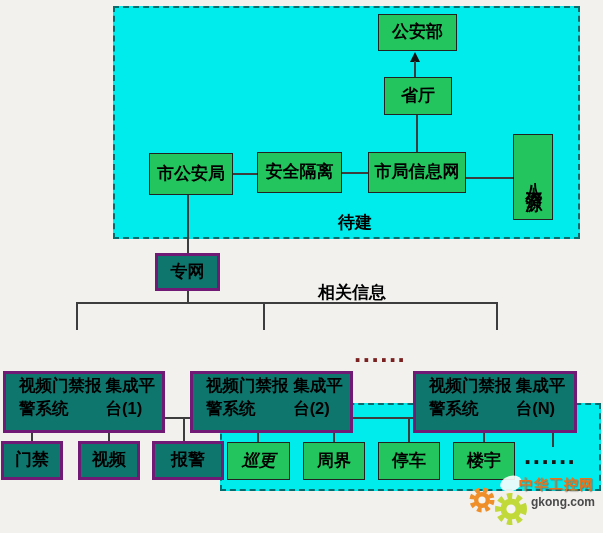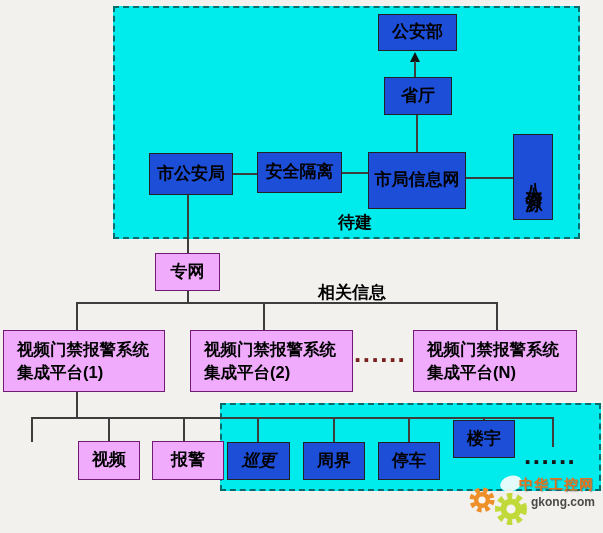--- a/index.html
+++ b/index.html
@@ -7,24 +7,24 @@
     position:relative; width:603px; height:533px; overflow:hidden;
     background:#f2f1ee;
     font-family:"Liberation Sans","DejaVu Sans",sans-serif;
     color:#000;
   }
   .dashzone { position:absolute; box-sizing:border-box; background:#00ecec; border:2px dashed #056d6d; }
   .hline, .vline { position:absolute; background:#3d3d3d; }
   .hline { height:2px; } .vline { width:2px; }
   .box { position:absolute; box-sizing:border-box; display:flex; align-items:center; justify-content:center;
          font-weight:bold; font-size:17px; line-height:1.2; text-align:center; }
-  .white { background:#1d4ed8; border:1px solid #222; }
-  .green { background:#f0abfc; border:1px solid #701a75; }
-  .platform { flex-direction:column; align-items:flex-start; justify-content:center;
-              padding-left:13px; font-size:16.5px; line-height:23px; text-align:left; }
+  .white { background:#22c55e; border:1px solid #222; }
+  .green { background:#0f766e; border:3px solid #701a75; }
+  .platform { flex-direction:row; align-items:flex-start; justify-content:center;
+              padding-left:13px; font-size:16.5px; line-height:23px; text-align:left;margin-top:41px; }
   .vertical-text { writing-mode:vertical-rl; text-orientation:upright; letter-spacing:4px; }
   .label { position:absolute; font-weight:bold; font-size:17px; }
   .arrowhead { position:absolute; width:0; height:0;
                border-left:5px solid transparent; border-right:5px solid transparent;
                border-bottom:10px solid #111; }
   .dots { position:absolute; font-weight:bold; font-size:26px; letter-spacing:1.5px; line-height:1; }
   .dots-red { color:#7a2020; }
   .dots-black { color:#151515; }
   .title { position:absolute; left:190px; top:501px; font-size:22px; font-weight:bold; letter-spacing:1px; }
   .watermark { position:absolute; left:455px; top:470px; width:148px; height:63px; }
@@ -72,21 +72,21 @@
   </div>
   <div class="box white" style="left:384px; top:77px; width:68px; height:38px;">
     <span>省厅</span>
   </div>
   <div class="box white" style="left:257px; top:152px; width:85px; height:41px;">
     <span>安全隔离</span>
   </div>
   <div class="box white" style="left:149px; top:153px; width:84px; height:42px;">
     <span>市公安局</span>
   </div>
-  <div class="box white" style="left:368px; top:152px; width:98px; height:57px;">
+  <div class="box white" style="left:368px; top:152px; width:98px; height:41px;">
     <span>市局信息网</span>
   </div>
   <div class="box white vertical-text" style="left:513px; top:134px; width:40px; height:86px;">
     <span>八大资源</span>
   </div>
   <div class="label" style="left:338px; top:211px;">待建</div>
 
   <div class="box green" style="left:155px; top:253px; width:65px; height:38px;">
     <span>专网</span>
   </div>
@@ -99,37 +99,40 @@
   <div class="box green platform" style="left:190px; top:330px; width:163px; height:62px;">
     <span>视频门禁报警系统</span>
     <span>集成平台(2)</span>
   </div>
   <div class="dots dots-red" style="left:354px; top:340px;">......</div>
   <div class="box green platform" style="left:413px; top:330px; width:164px; height:62px;">
     <span>视频门禁报警系统</span>
     <span>集成平台(N)</span>
   </div>
 
+  <div class="box green" style="left:1px; top:441px; width:62px; height:39px;">
+    <span>门禁</span>
+  </div>
   <div class="box green" style="left:78px; top:441px; width:62px; height:39px;">
     <span>视频</span>
   </div>
   <div class="box green" style="left:152px; top:441px; width:72px; height:39px;">
     <span>报警</span>
   </div>
 
   <div class="box white" style="left:227px; top:442px; width:63px; height:38px;font-style:italic;">
     <span>巡更</span>
   </div>
   <div class="box white" style="left:303px; top:442px; width:62px; height:38px;">
     <span>周界</span>
   </div>
   <div class="box white" style="left:378px; top:442px; width:62px; height:38px;">
     <span>停车</span>
   </div>
-  <div class="box white" style="left:453px; top:420px; width:62px; height:38px;">
+  <div class="box white" style="left:453px; top:442px; width:62px; height:38px;">
     <span>楼宇</span>
   </div>
   <div class="dots dots-black" style="left:524px; top:442px;">......</div>
 
 
   <div class="watermark">
     <svg class="gear" style="left:13px; top:16px;" width="28" height="28" viewBox="0 0 28 28">
       <circle cx="14" cy="14" r="10" fill="none" stroke="#ef8f2a" stroke-width="5" stroke-dasharray="4.4 3.6"></circle>
       <circle cx="14" cy="14" r="8" fill="#ef8f2a"></circle>
       <circle cx="14" cy="14" r="3.6" fill="#f6f5f2"></circle>

